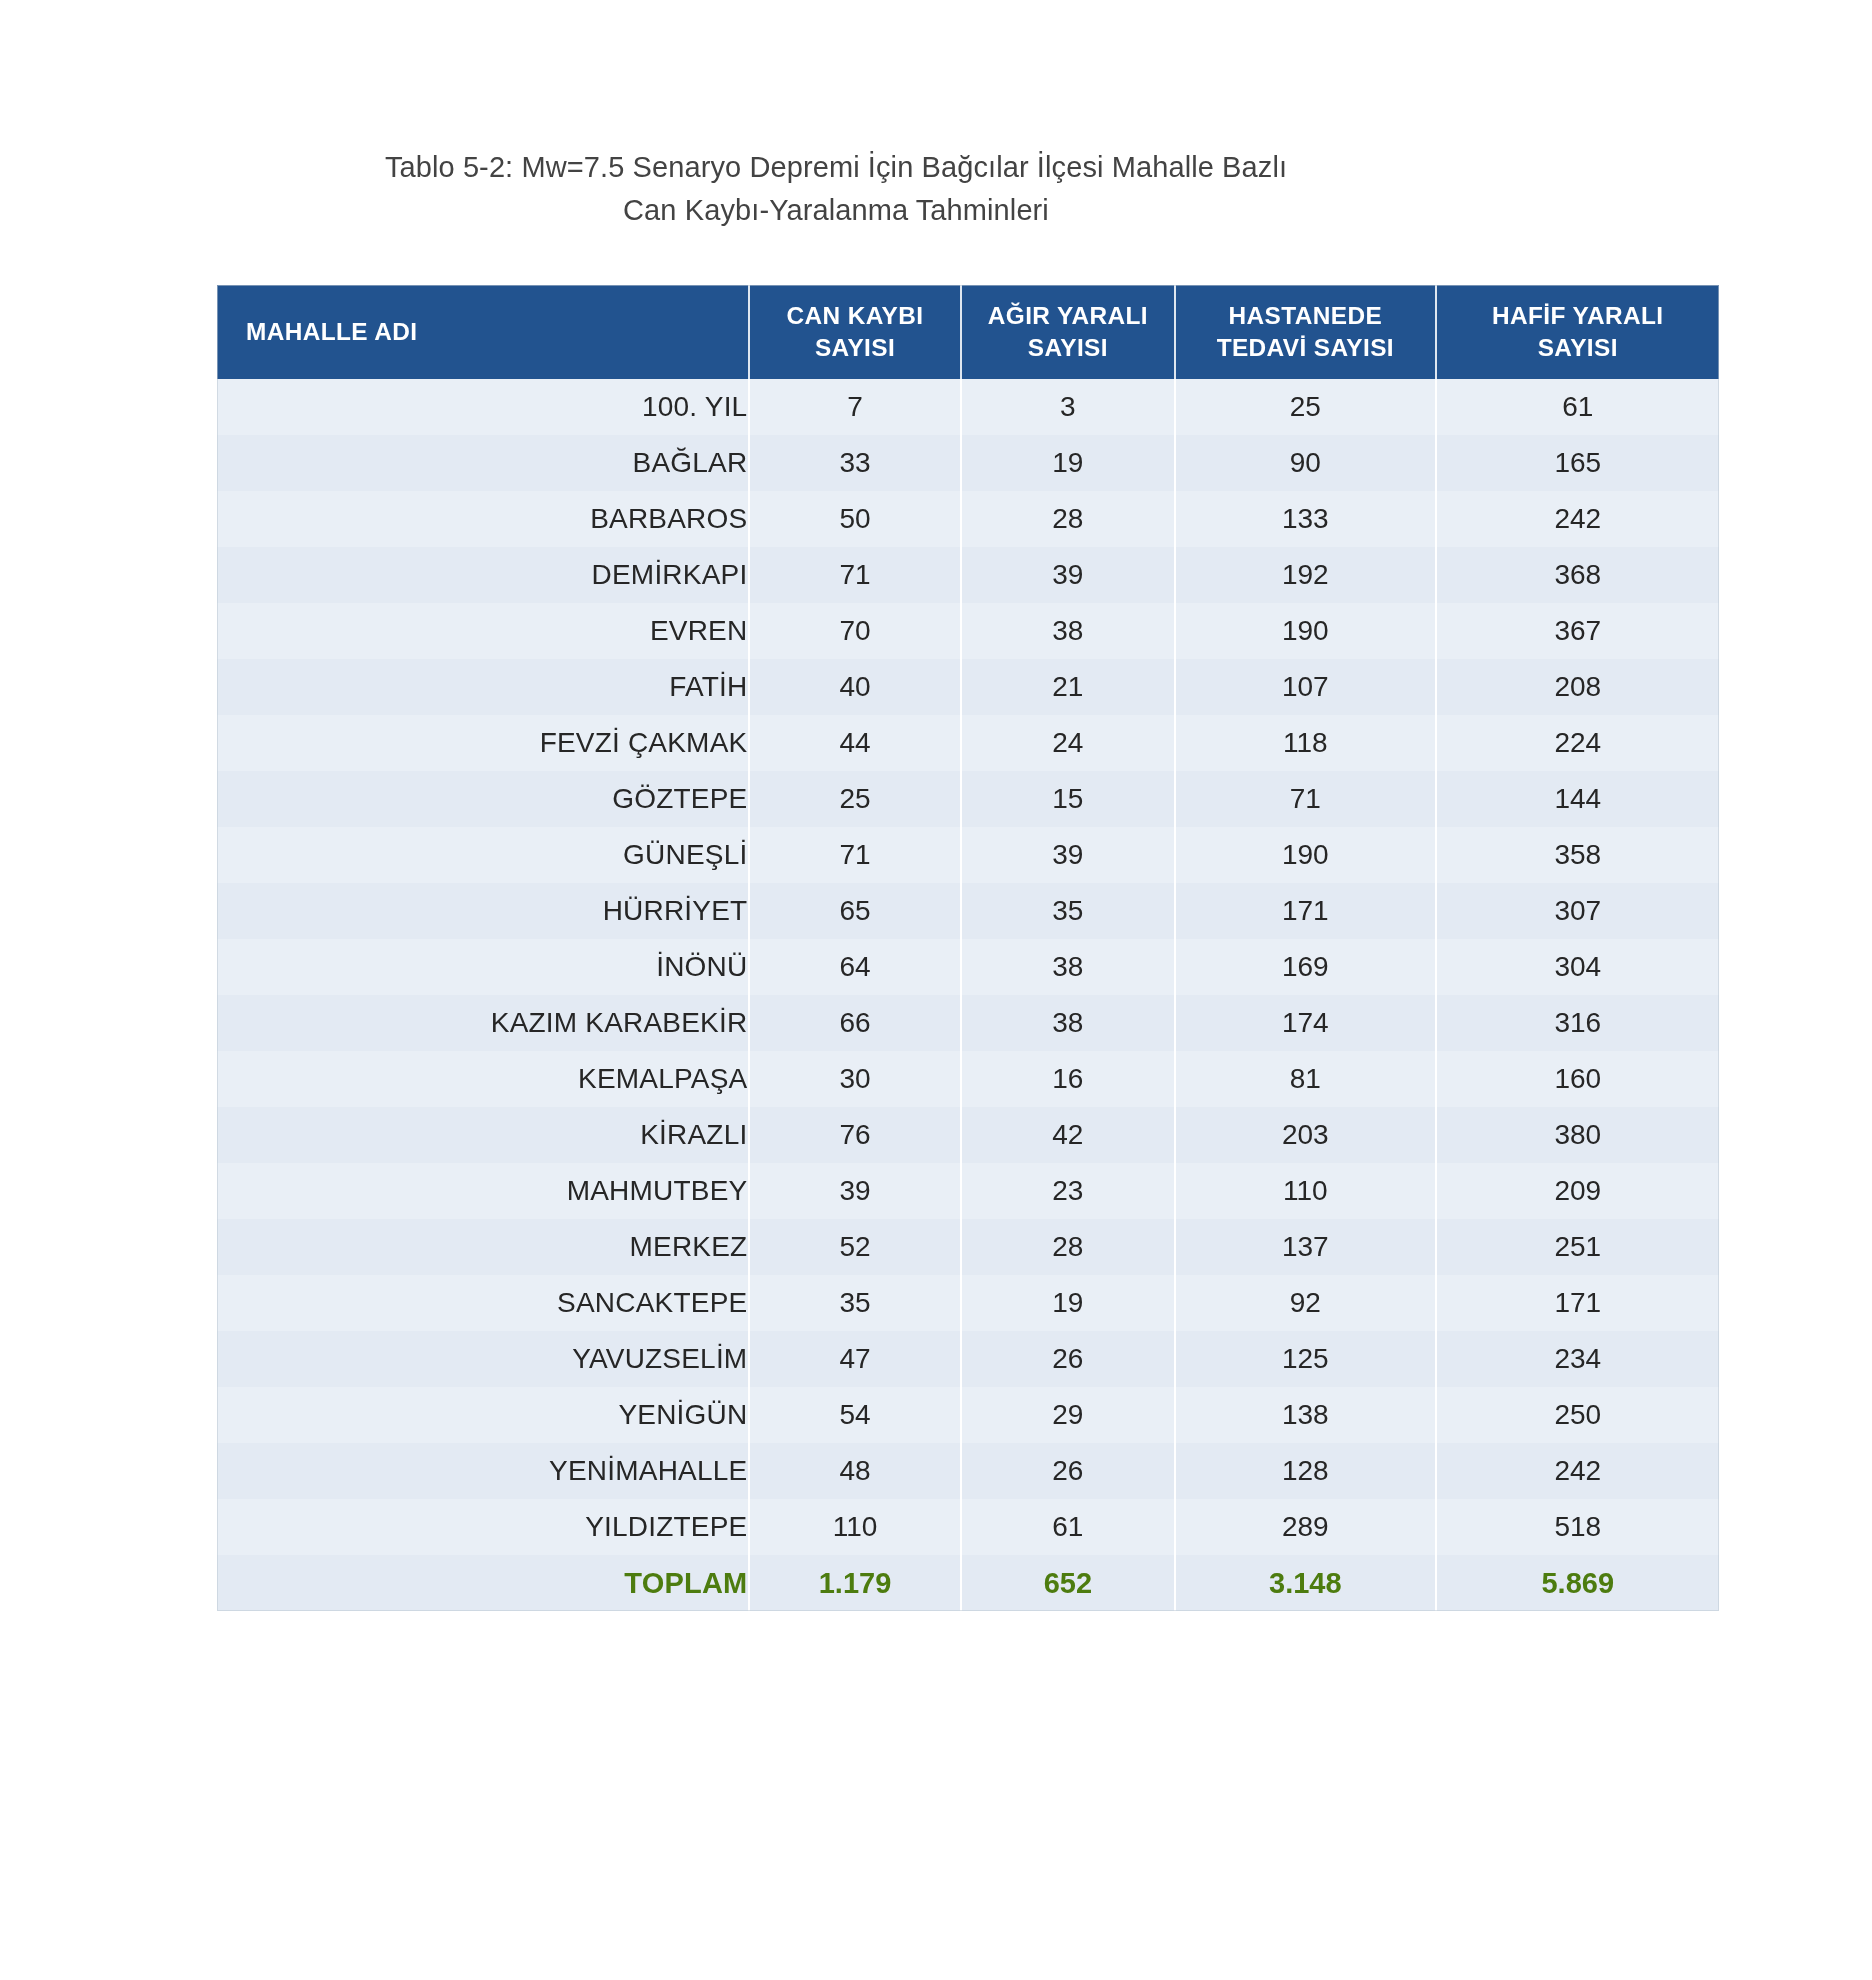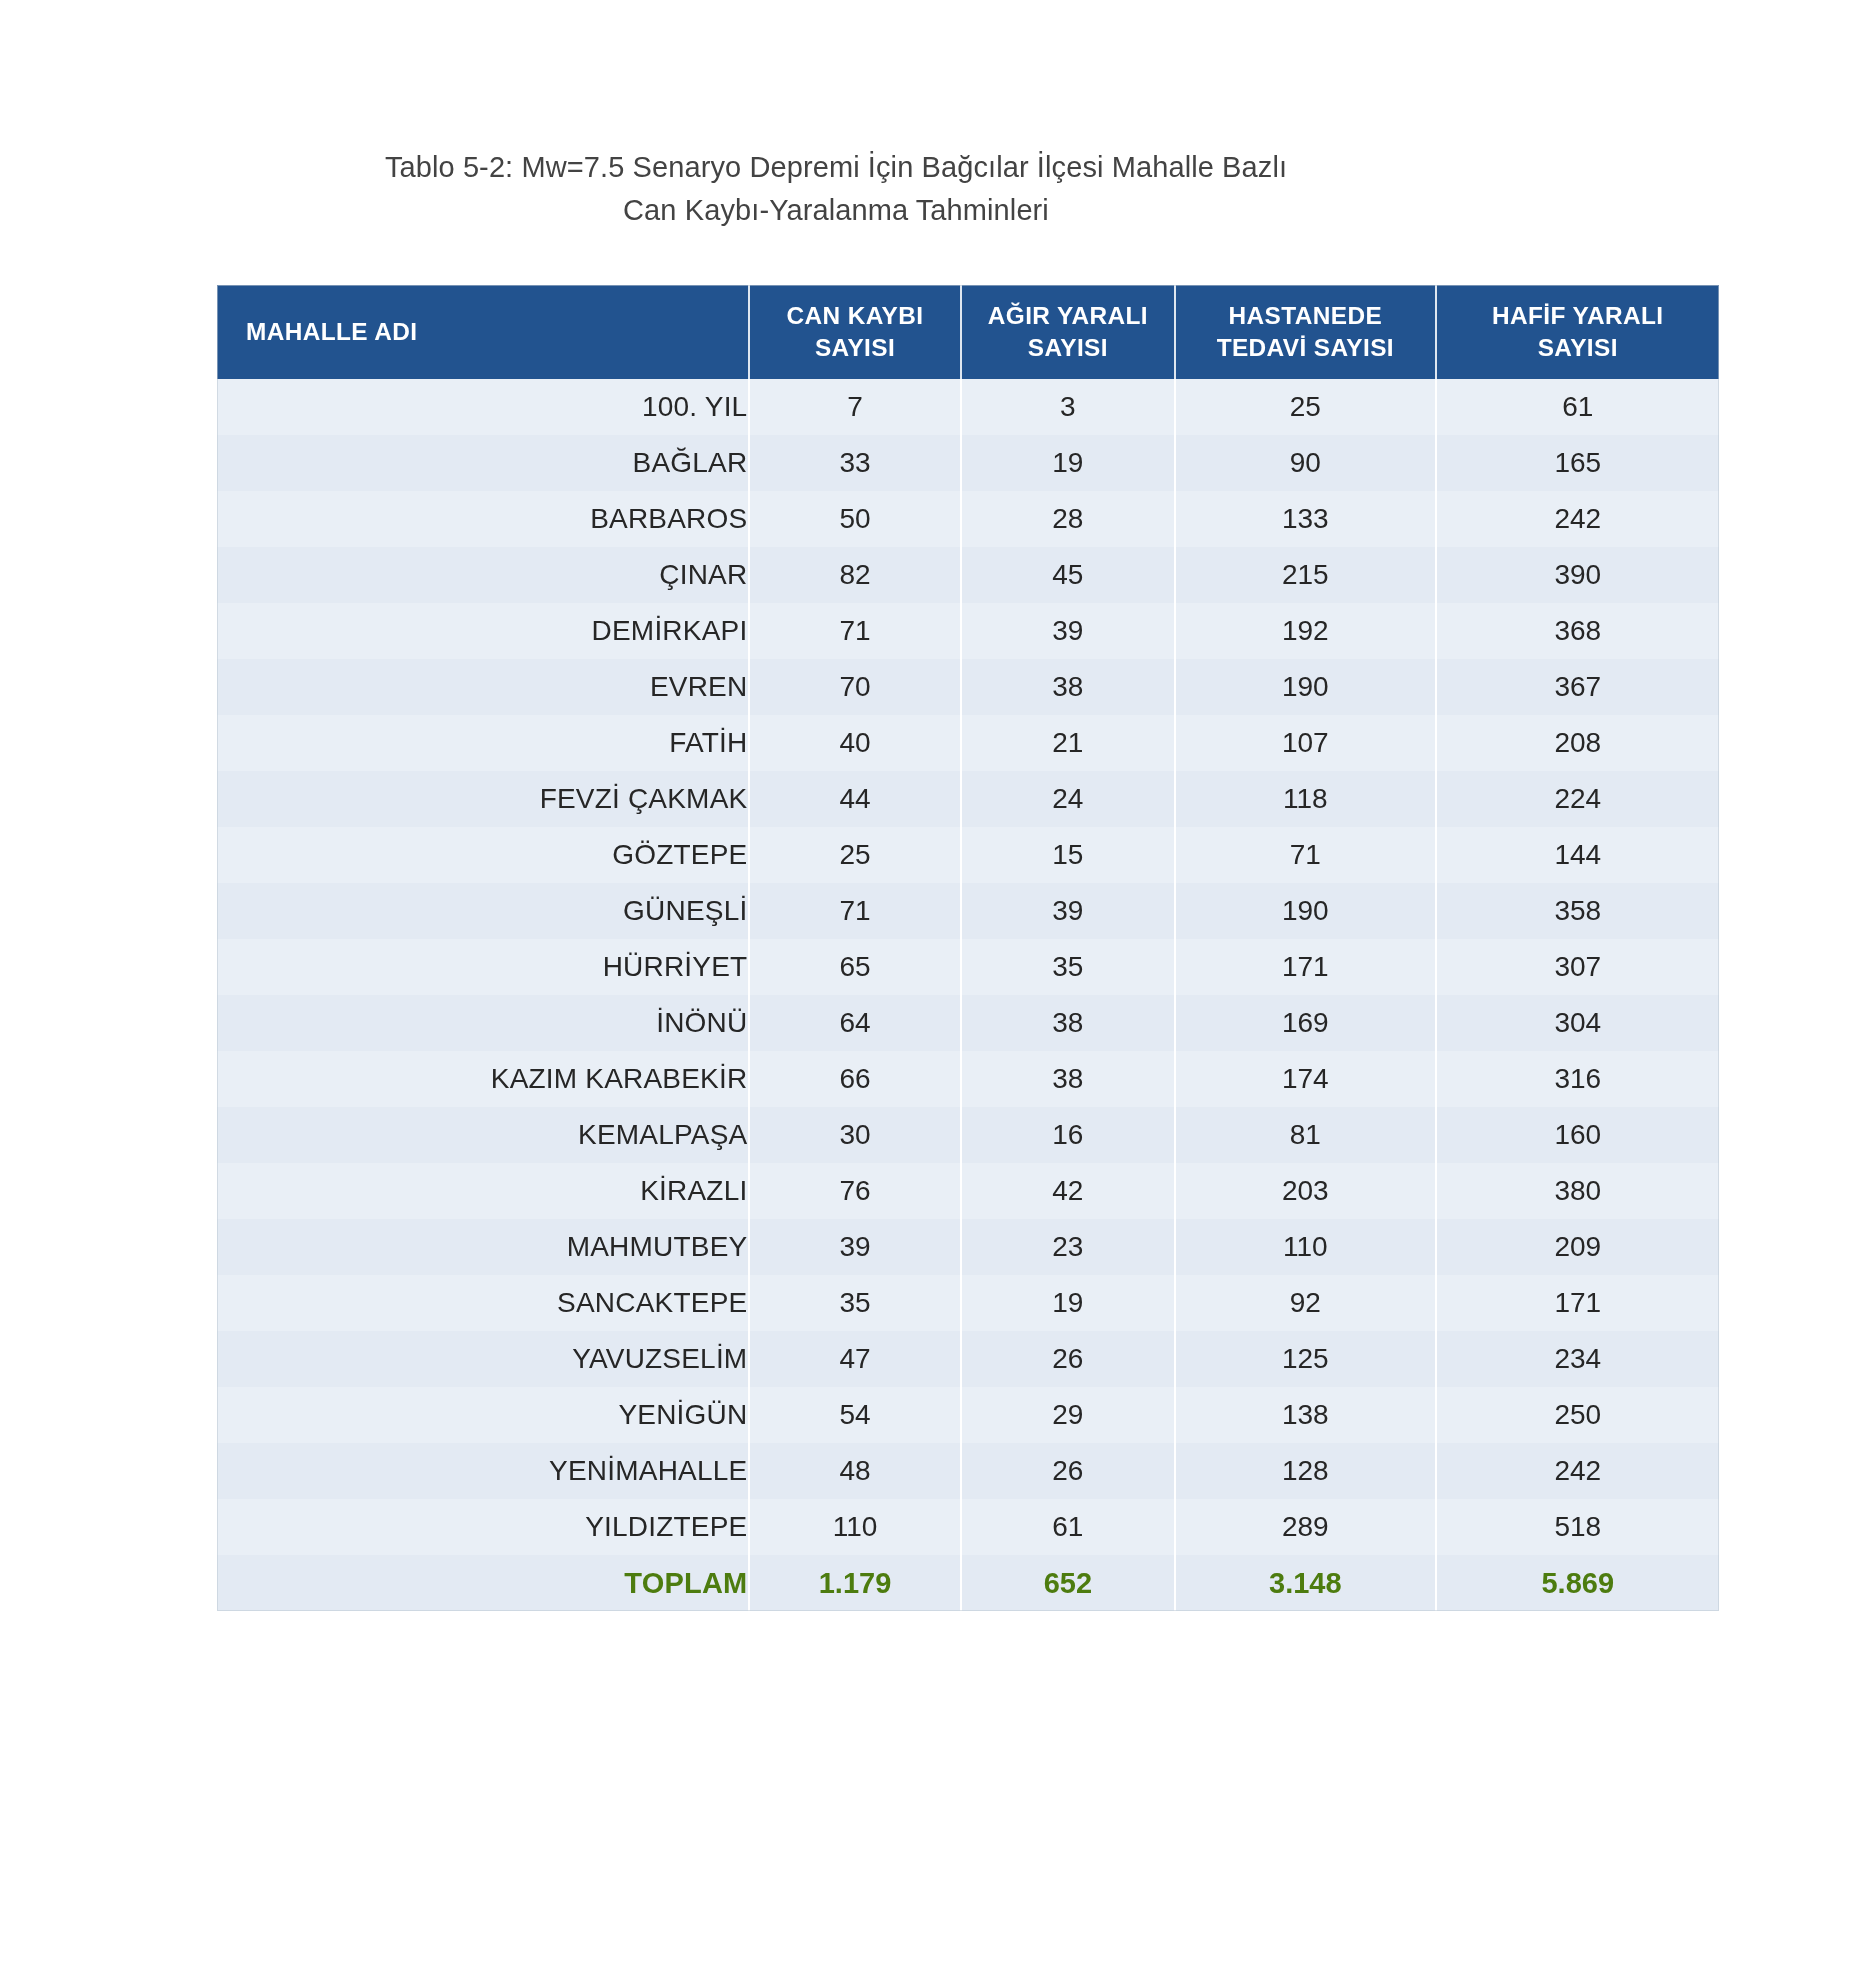--- a/index.html
+++ b/index.html
@@ -184,27 +184,20 @@
             <td class="cell-num">165</td>
           </tr>
           <tr>
             <td class="cell-name">BARBAROS</td>
             <td class="cell-num">50</td>
             <td class="cell-num">28</td>
             <td class="cell-num">133</td>
             <td class="cell-num">242</td>
           </tr>
           <tr>
-            <td class="cell-name">ÇINAR</td>
-            <td class="cell-num">82</td>
-            <td class="cell-num">45</td>
-            <td class="cell-num">215</td>
-            <td class="cell-num">390</td>
-          </tr>
-          <tr>
             <td class="cell-name">DEMİRKAPI</td>
             <td class="cell-num">71</td>
             <td class="cell-num">39</td>
             <td class="cell-num">192</td>
             <td class="cell-num">368</td>
           </tr>
           <tr>
             <td class="cell-name">EVREN</td>
             <td class="cell-num">70</td>
             <td class="cell-num">38</td>
@@ -273,20 +266,27 @@
             <td class="cell-num">42</td>
             <td class="cell-num">203</td>
             <td class="cell-num">380</td>
           </tr>
           <tr>
             <td class="cell-name">MAHMUTBEY</td>
             <td class="cell-num">39</td>
             <td class="cell-num">23</td>
             <td class="cell-num">110</td>
             <td class="cell-num">209</td>
+          </tr>
+          <tr>
+            <td class="cell-name">MERKEZ</td>
+            <td class="cell-num">52</td>
+            <td class="cell-num">28</td>
+            <td class="cell-num">137</td>
+            <td class="cell-num">251</td>
           </tr>
           <tr>
             <td class="cell-name">SANCAKTEPE</td>
             <td class="cell-num">35</td>
             <td class="cell-num">19</td>
             <td class="cell-num">92</td>
             <td class="cell-num">171</td>
           </tr>
           <tr>
             <td class="cell-name">YAVUZSELİM</td>

